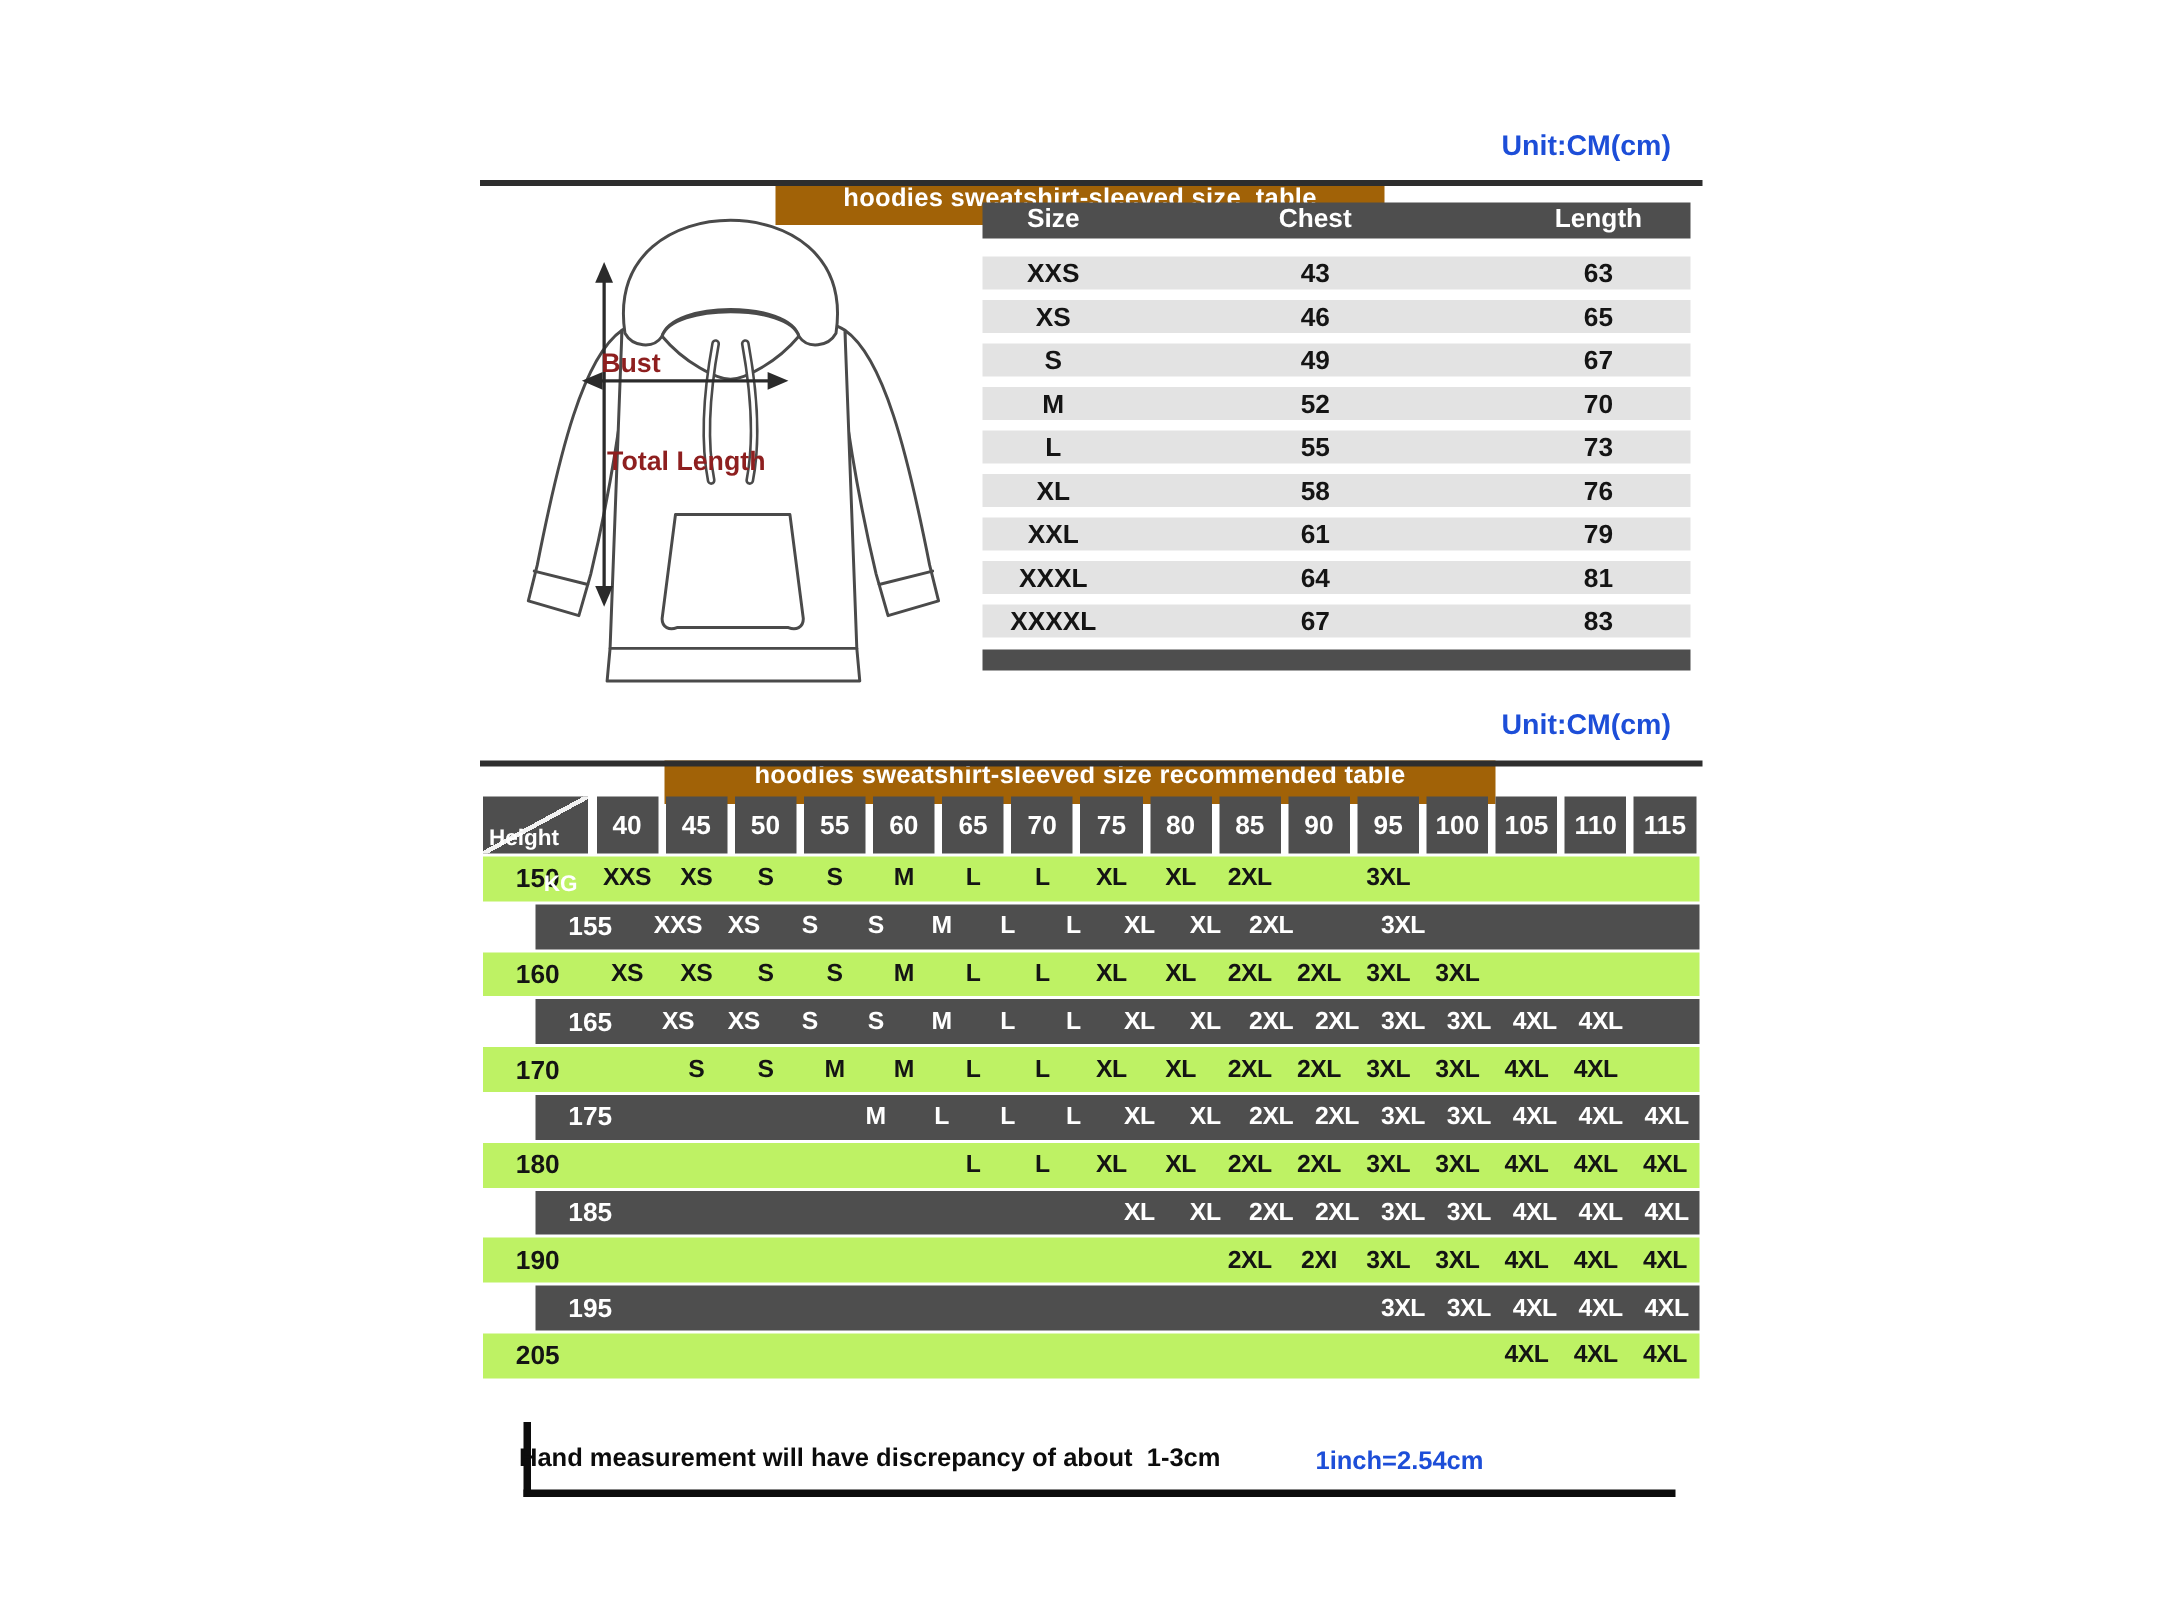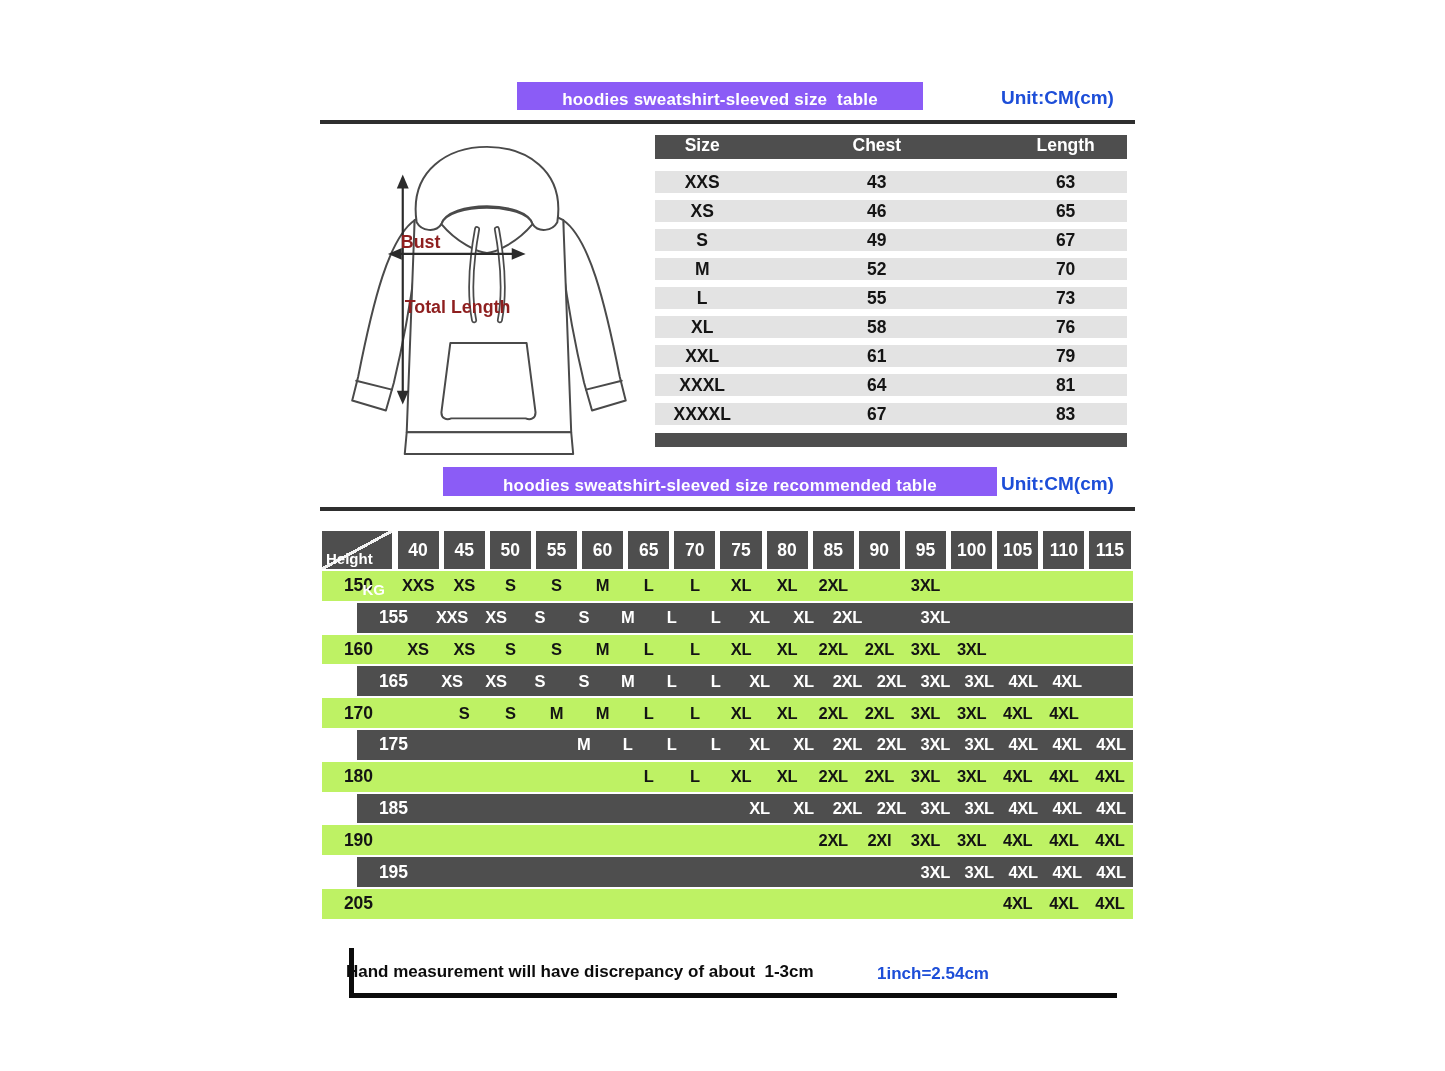--- a/index.html
+++ b/index.html
@@ -5,23 +5,23 @@
   html, body { margin:0; padding:0; background:#ffffff; }
   .canvas {
     position:relative; width:1445px; height:1071px; background:#ffffff;
     font-family:"Liberation Sans", sans-serif; font-weight:bold; color:#111;
     overflow:hidden;
   }
   .pre { white-space:pre; }
 
   
   .title-bar {
-    position:absolute; background:#8b5cf6; color:#fff;
-    display:flex; align-items:flex-end; justify-content:center;
-    font-size:17px; letter-spacing:0.2px;
+    position:absolute; background:#a16207; color:#fff;
+    display:flex; align-items:flex-start; justify-content:center;
+    font-size:17px; letter-spacing:0.2px;margin-top:40px;
   }
   .t1 { left:517px; top:82px;  width:406px; height:28px; }
   .t2 { left:443px; top:467px; width:554px; height:29px; }
   .unit { position:absolute; font-size:19px; color:#1d4ed8; }
   .u1 { left:1001px; top:87px; }
   .u2 { left:1001px; top:473px; }
   .rule { position:absolute; left:320px; width:815px; height:4px; background:#2e2e2e; }
   .r1 { top:120px; }
   .r2 { top:507px; }
 

